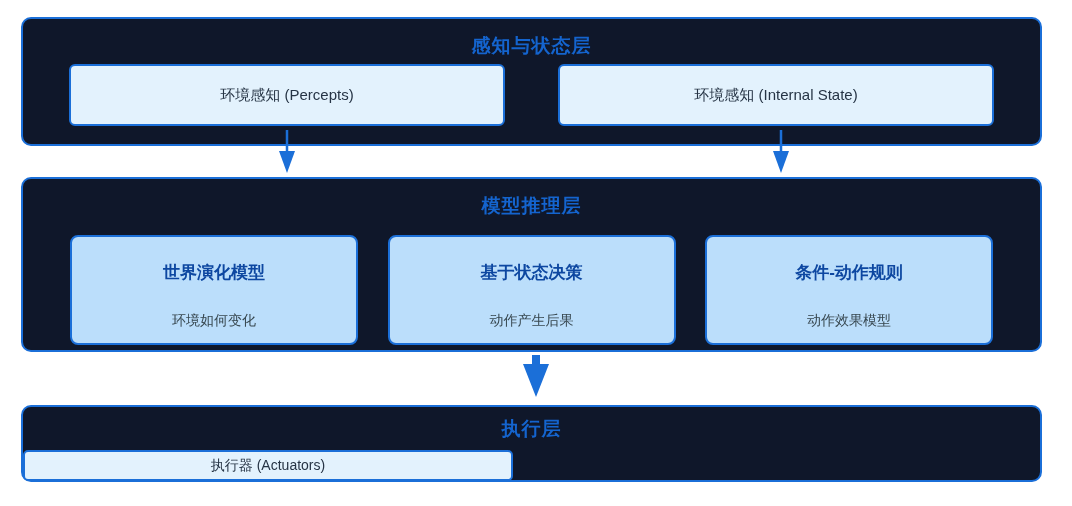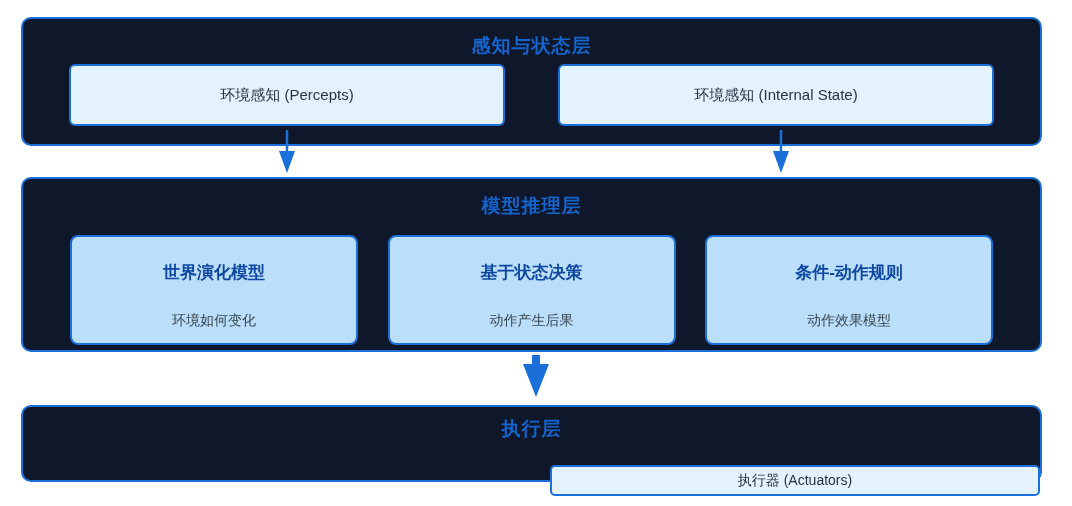--- a/index.html
+++ b/index.html
@@ -81,22 +81,22 @@
     color: #0d47a1;
   }
   .card-subtitle {
     margin-top: 28px;
     font-size: 14px;
     color: #37474f;
   }
 
   .actuator-wrap {
     display: flex;
-    justify-content: flex-end;
-    margin-top: 23px;
+    justify-content: flex-start;
+    margin-top: 8px;
   }
   .pill-small {
     width: 490px;
     height: 31px;
     background: #e3f2fd;
     border: 2px solid #1b6fd8;
     border-radius: 5px;
     box-sizing: border-box;
     display: flex;
     align-items: center;

